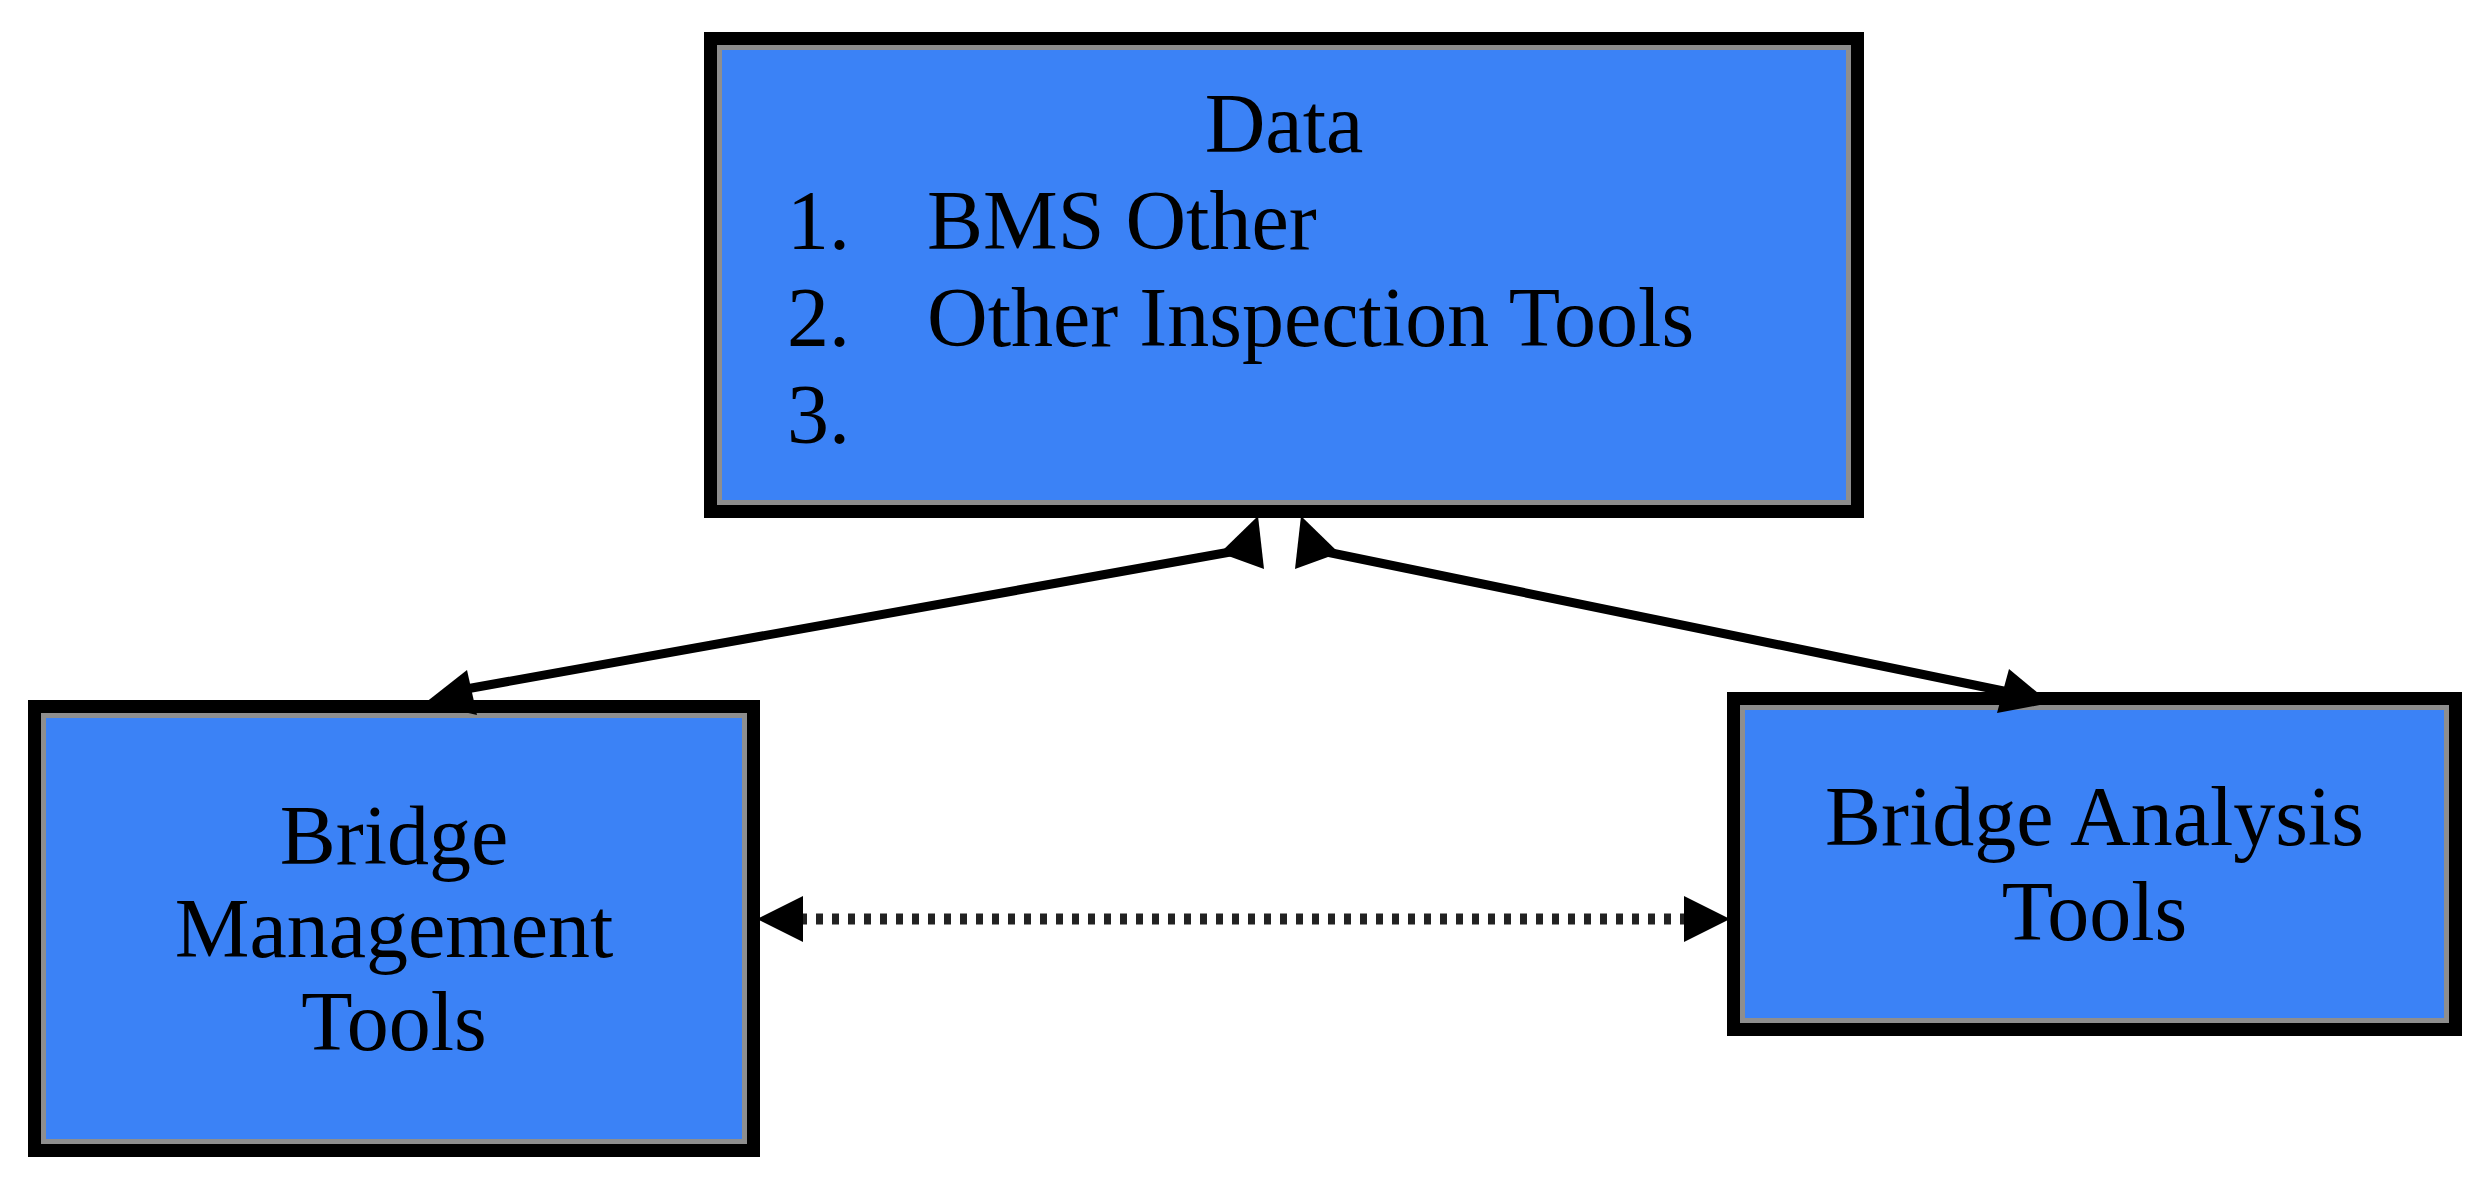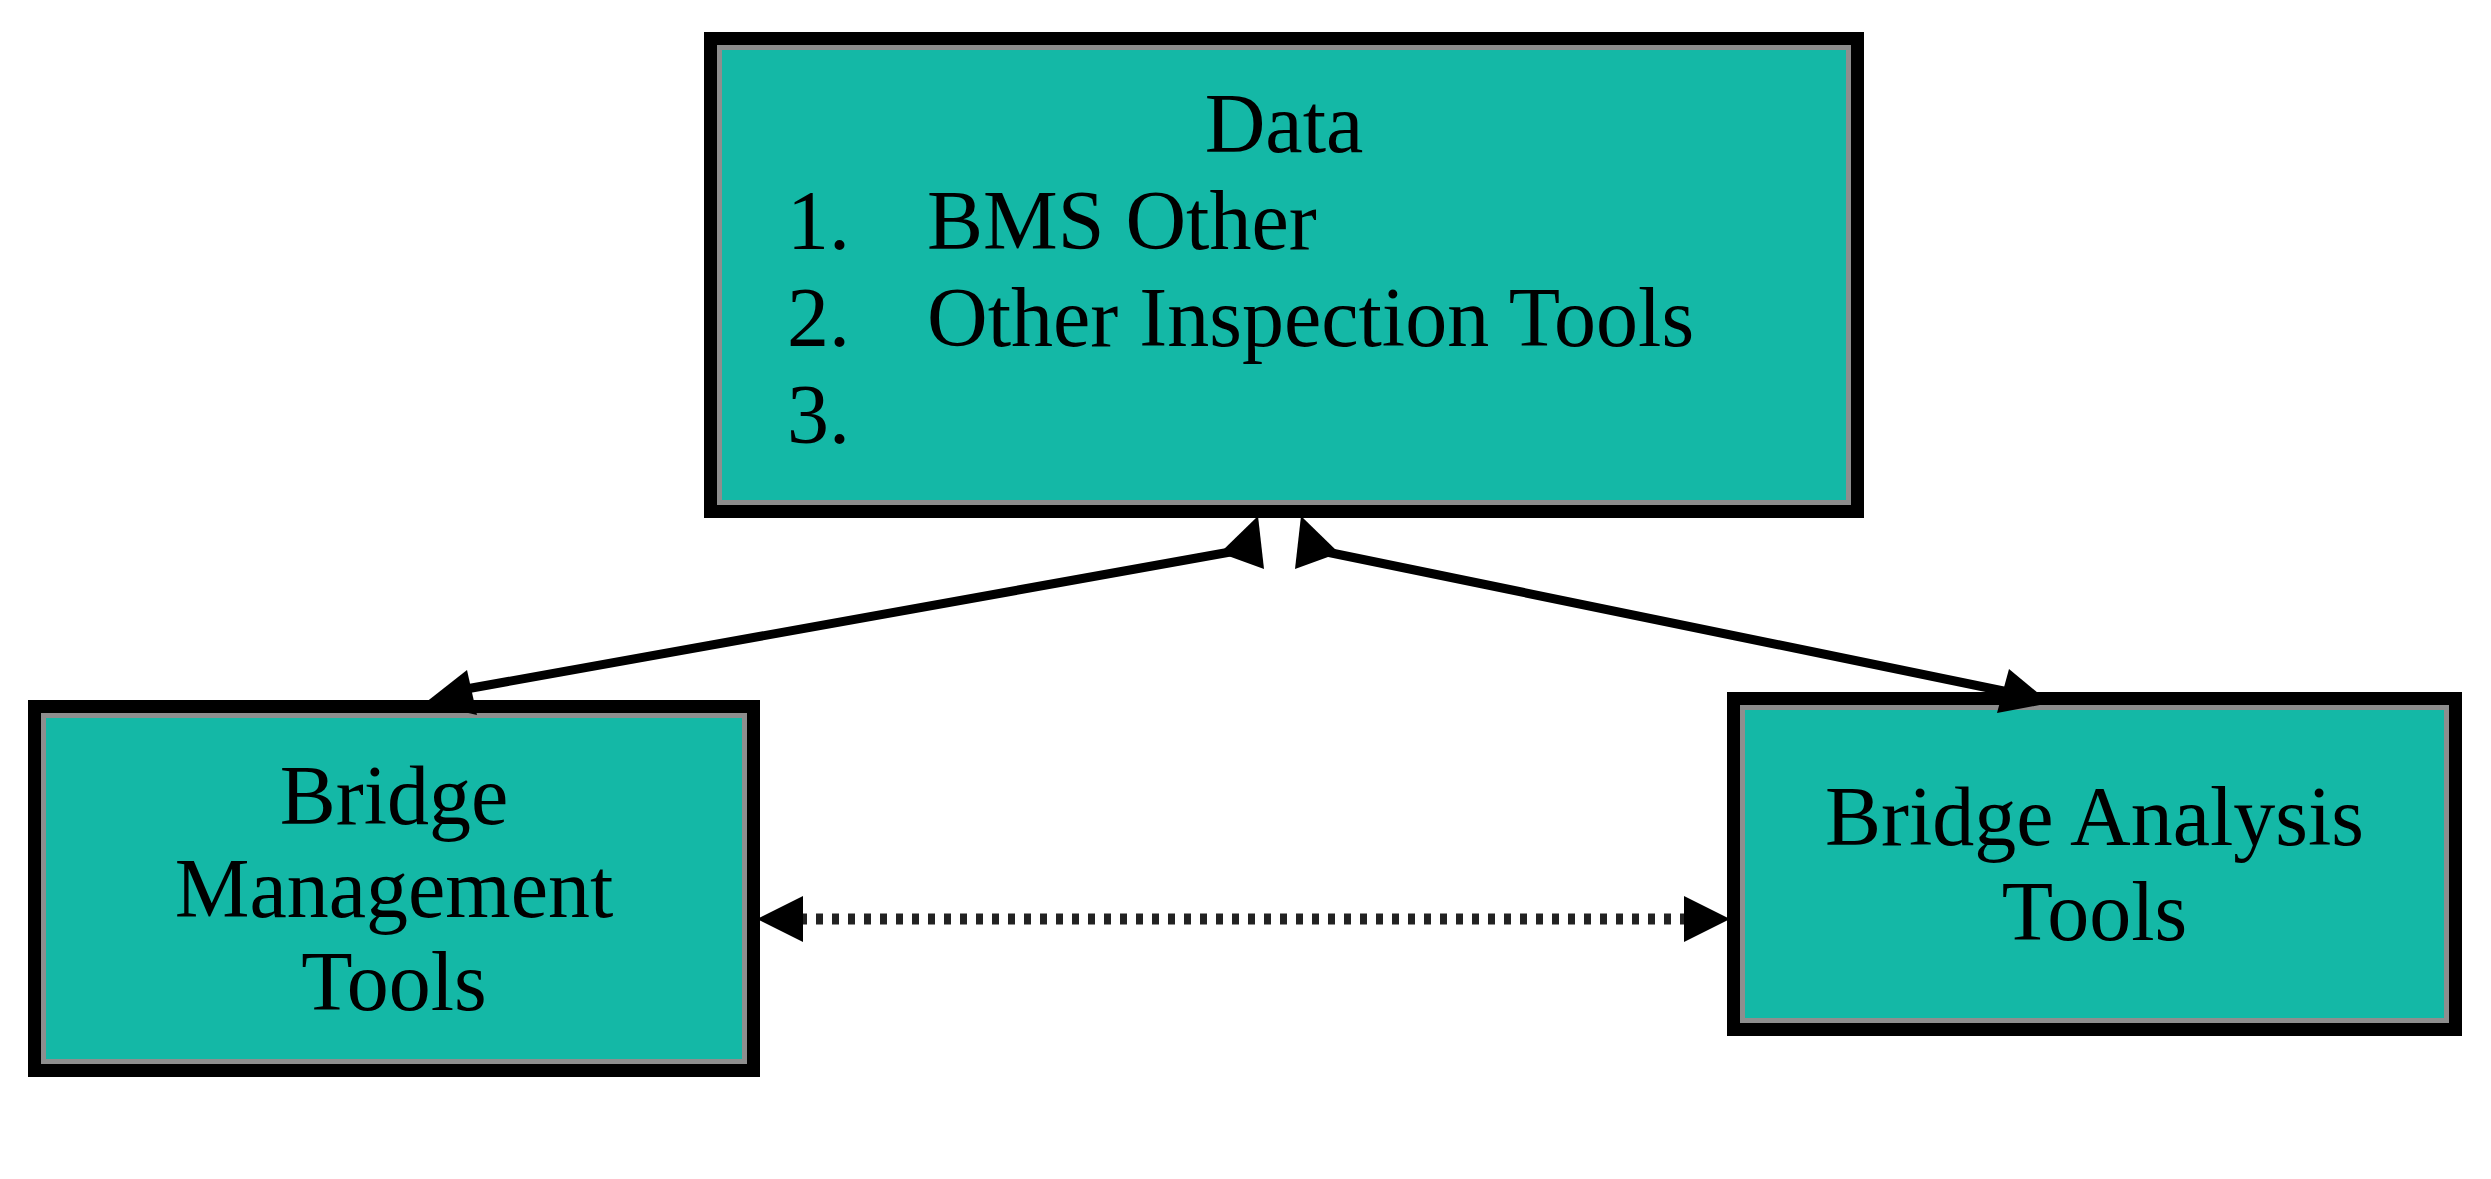--- a/index.html
+++ b/index.html
@@ -7,42 +7,42 @@
     position:relative;
     width:2491px;height:1179px;
     background:#ffffff;
     font-family:"Liberation Serif","DejaVu Serif",serif;
     color:#000000;
     overflow:hidden;
   }
   .dbox{
     position:absolute;
     box-sizing:border-box;
-    background:#14b8a6;
+    background:#3b82f6;
     border:13px solid #000000;
     box-shadow:inset 0 0 0 5px #8e8e8e;
     z-index:1;
   }
   .box-data{left:704px;top:32px;width:1160px;height:486px;}
   .box-title{
     text-align:center;
     font-size:84px;line-height:97px;
     padding-top:30px;
     white-space:nowrap;
   }
   .data-list{margin:0;padding:0;list-style:none;}
   .data-list-row{
     display:flex;
     padding-left:70px;
     font-size:84px;line-height:97px;
     white-space:nowrap;
   }
   .li-num{width:140px;flex:0 0 140px;}
   .box-bms{
-    left:28px;top:700px;width:732px;height:377px;
+    left:28px;top:700px;width:732px;height:457px;
     display:flex;flex-direction:column;align-items:center;justify-content:center;
     font-size:84px;line-height:93px;text-align:center;
   }
   .box-bat{
     left:1727px;top:692px;width:735px;height:344px;
     display:flex;flex-direction:column;align-items:center;justify-content:center;
     font-size:84px;line-height:95px;text-align:center;
   }
   .label-line{white-space:nowrap;}
   .connector-layer{

